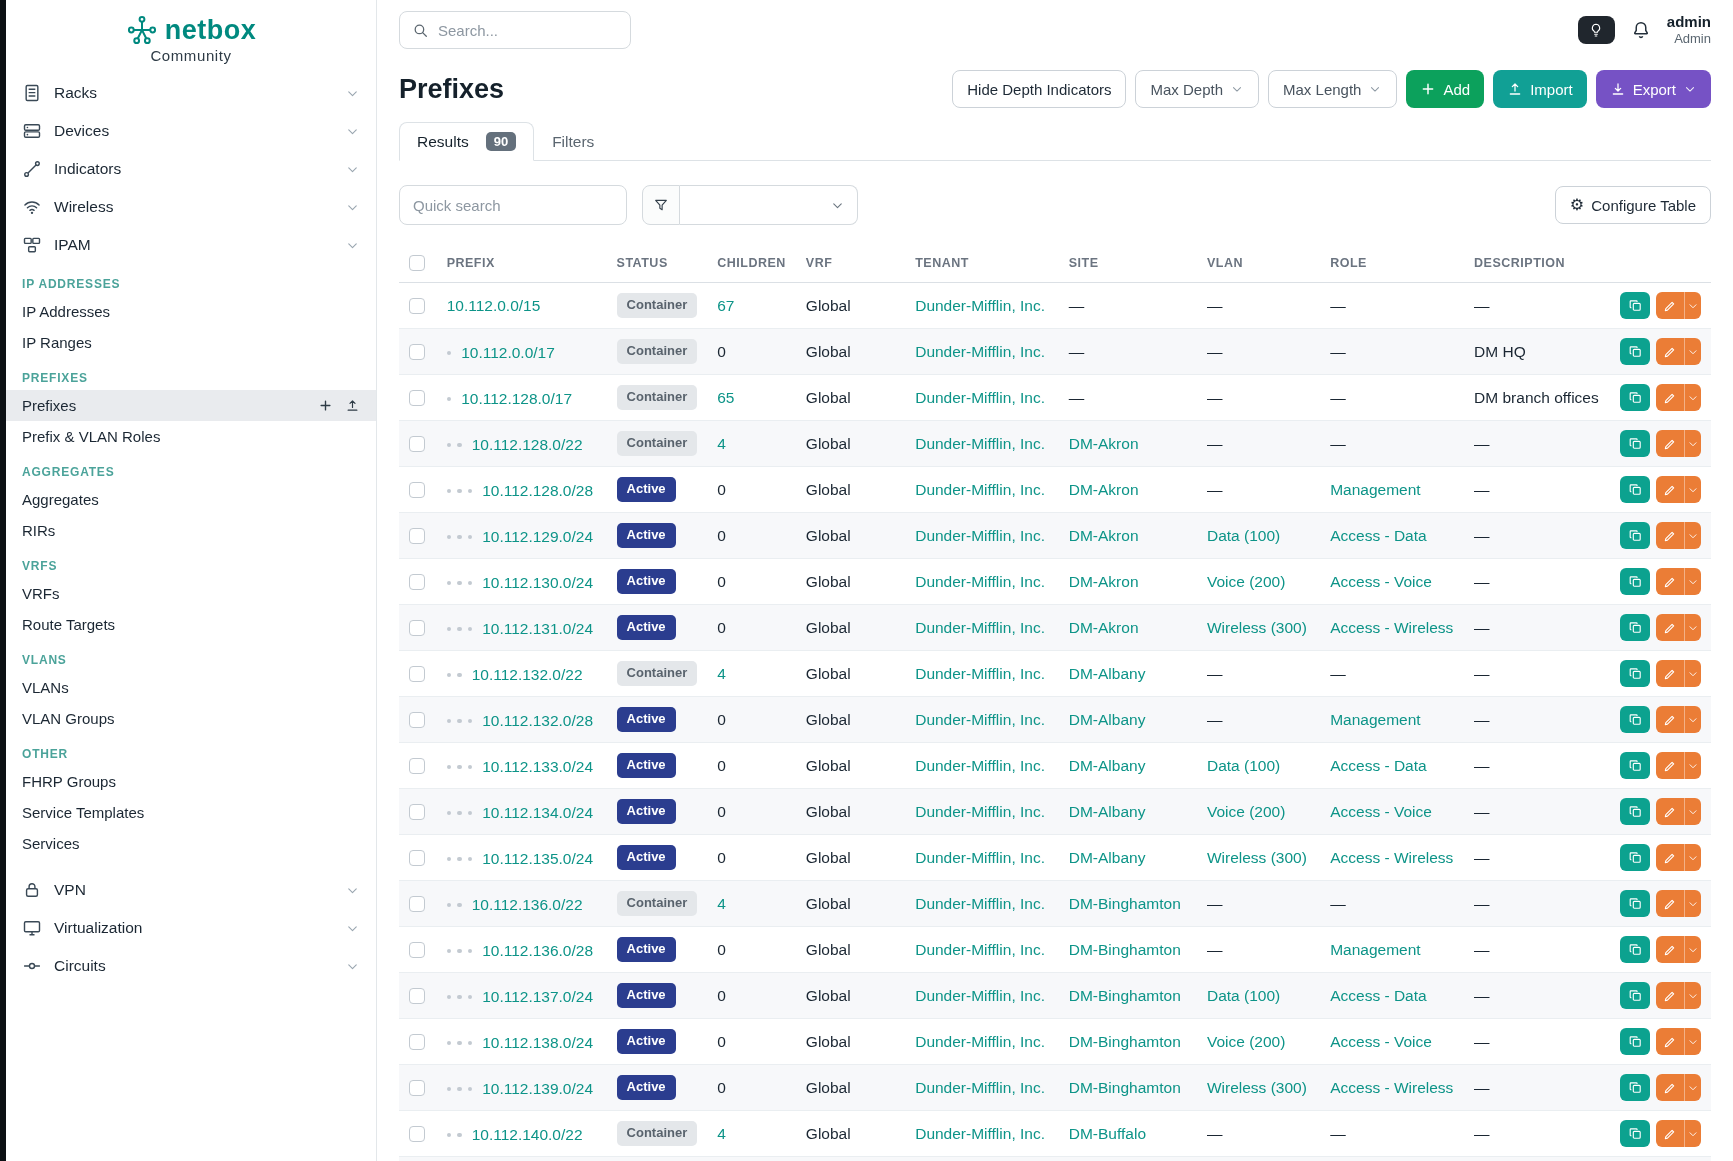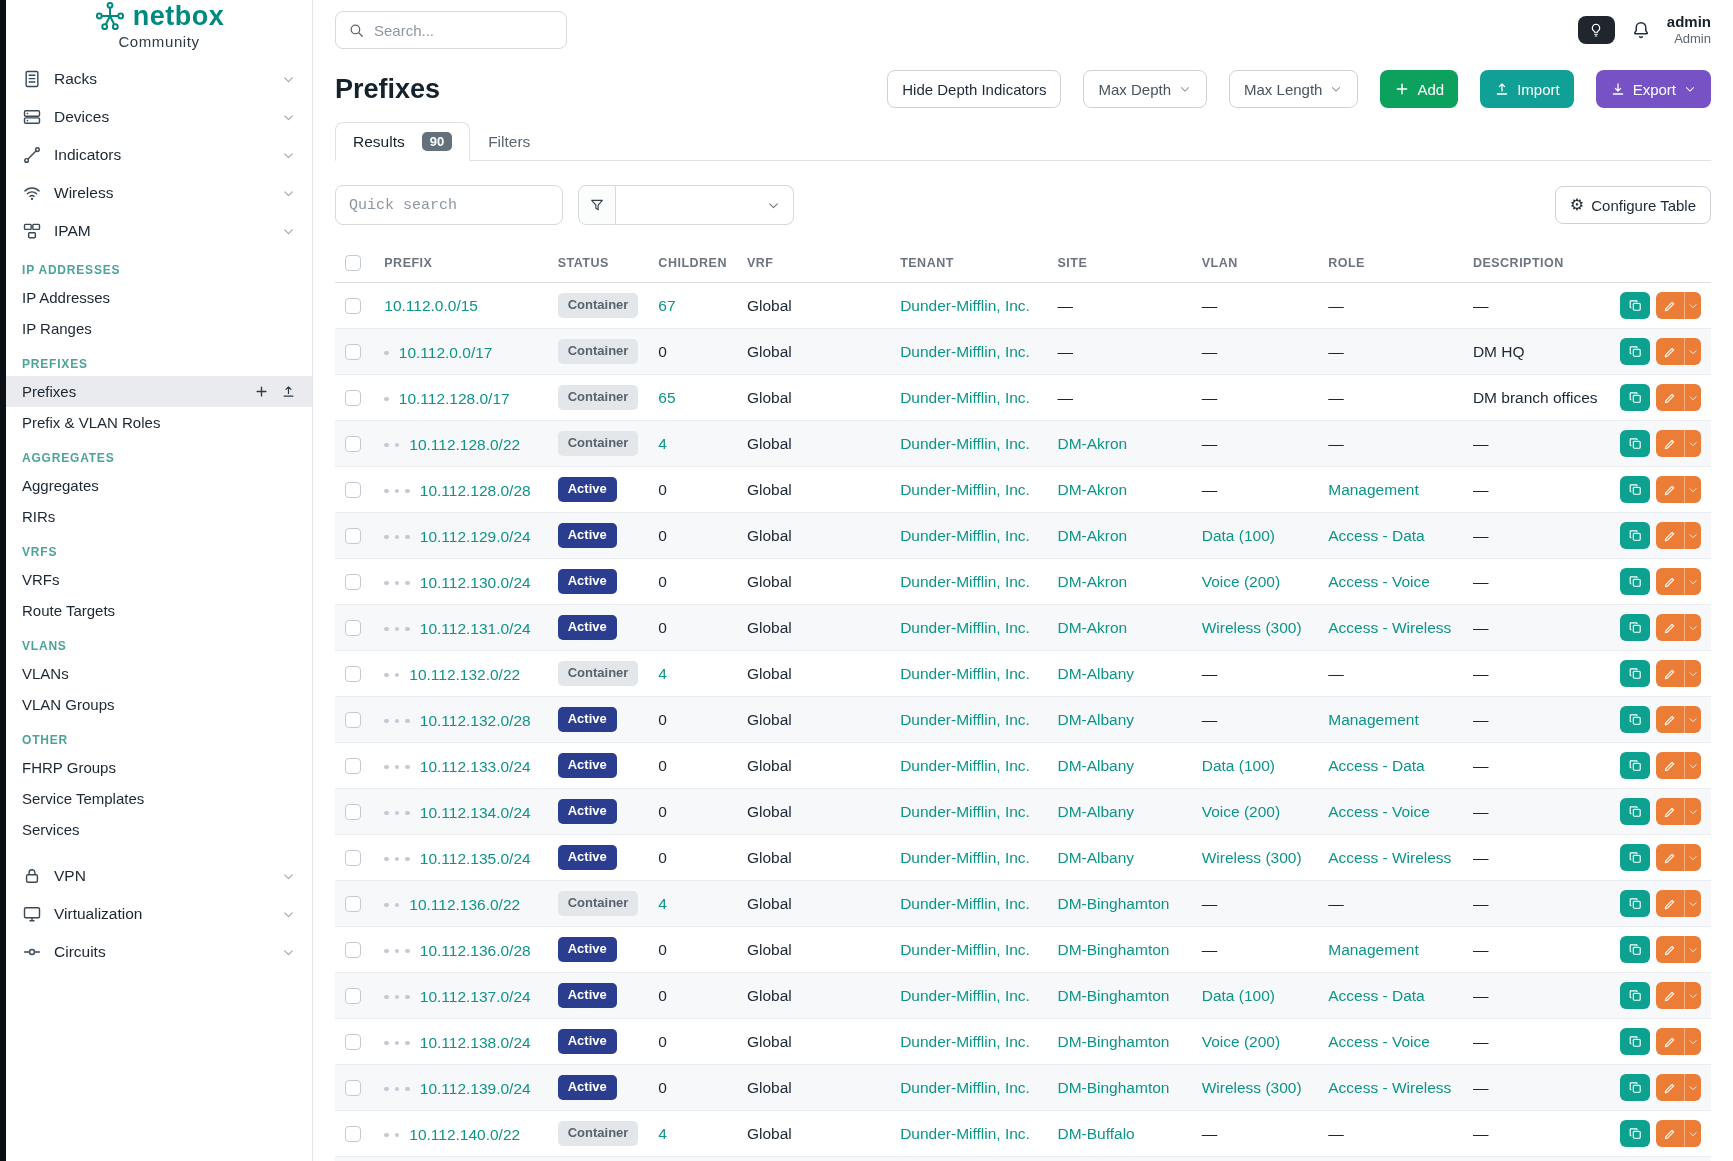--- a/index.html
+++ b/index.html
@@ -1,20 +1,20 @@
 <!DOCTYPE html>
 <html><head>
 <meta charset="utf-8">
 <style>
   *{box-sizing:border-box;margin:0;padding:0}
   html,body{width:1733px;height:1161px;overflow:hidden;background:#fff;
     font-family:"Liberation Sans","DejaVu Sans",sans-serif;color:#1b2733}
   .app{display:flex;width:100%;height:100%}
   .edge{width:6px;background:#0c1014;flex:none}
-  .sidebar{width:307px;flex:none;border-right:1px solid #e3e7ea;overflow:hidden;display:flex;flex-direction:column;background:#fff}
+  .sidebar{width:371px;flex:none;border-right:1px solid #e3e7ea;padding-top:14px;overflow:hidden;display:flex;flex-direction:column;background:#fff}
   .brand{text-align:center;padding-bottom:10px}
   .brand-row{display:flex;justify-content:center;align-items:center;gap:7px}
   .logo-ic{width:32px;height:32px;display:inline-block}
   .brand-name{font-size:27px;font-weight:700;color:#00897f;letter-spacing:.5px}
   .brand-sub{font-size:15px;color:#2e3b46;margin-top:1px;letter-spacing:.6px}
   .side-item{display:flex;align-items:center;gap:12px;padding:9px 16px;font-size:15.5px;color:#1b2733;cursor:pointer}
   .side-ic{width:20px;height:20px;color:#3a4956;flex:none}
   .side-chev{width:15px;height:15px;color:#9aa6b0;margin-left:auto;flex:none}
   .side-sec-title{padding:13px 16px 5px;font-size:12px;font-weight:700;letter-spacing:.8px;color:#4ba39a}
   .side-sub{display:flex;align-items:center;padding:7px 16px;font-size:15px;color:#1b2733;cursor:pointer}
@@ -32,37 +32,37 @@
   .search-input::placeholder{color:#8d97a1}
   .topbar-right{margin-left:auto;display:flex;align-items:center;gap:15px}
   .bulb-btn{width:37px;height:28px;border-radius:8px;background:#20262d;border:none;display:flex;align-items:center;justify-content:center;cursor:pointer}
   .bulb-btn .icon{width:16px;height:16px;color:#fff}
   .bell{width:22px;height:22px;color:#232f3a;cursor:pointer}
   .user{text-align:right;line-height:1.2;cursor:pointer}
   .user-name{font-size:15px;font-weight:700;color:#15212b}
   .user-role{font-size:13px;color:#5a6670}
   .page-head{display:flex;align-items:center;padding:10px 22px 0;flex:none}
   .page-title{font-size:27px;font-weight:600;color:#15212b}
-  .page-actions{margin-left:auto;display:flex;align-items:flex-start;gap:22px}
+  .page-actions{margin-left:auto;display:flex;align-items:flex-start;gap:9px}
   .btn{height:38px;border-radius:8px;display:inline-flex;align-items:center;gap:7px;padding:0 14px;font-size:15px;font-family:inherit;border:none;cursor:pointer;white-space:nowrap;background:#fff}
   .btn-outline{border:1px solid #ccd2d8;color:#1d2935}
   .btn-muted{color:#49545f}
   .bchev{width:14px;height:14px;color:#8f9aa4}
   .bchev-light{width:14px;height:14px;color:rgba(255,255,255,.9)}
   .btn-solid{color:#fff;font-weight:500}
   .btn-add{background:#0ca15c}
   .btn-import{background:#11a095}
   .btn-export{background:#7652c5}
   .bic{width:16px;height:16px;color:#fff}
   .tabs{display:flex;align-items:flex-end;margin:14px 22px 0;border-bottom:1px solid #dde2e6;flex:none}
   .tab{padding:9px 17px;font-size:15.5px;color:#5b6670;display:flex;align-items:center;gap:17px;cursor:pointer;margin-bottom:-1px;border:1px solid transparent;border-radius:8px 8px 0 0}
   .tab.active{color:#15212b;background:#fff;border-color:#dde2e6;border-bottom-color:#fff;font-weight:500}
   .badge-count{background:#64707c;color:#fff;font-size:13px;font-weight:600;padding:2px 8px;border-radius:5px}
   .controls{display:flex;align-items:center;padding:24px 22px 0;flex:none}
-  .quick-search{width:228px;height:40px;border:1px solid #d5dade;border-radius:8px;padding:0 13px;font-size:15px;font-family:Liberation Mono, monospace;color:#1b2733;outline:none}
+  .quick-search{width:228px;height:40px;border:1px solid #d5dade;border-radius:8px;padding:0 13px;font-size:15px;font-family:Liberation Sans, sans-serif;color:#1b2733;outline:none}
   .quick-search::placeholder{color:#8d97a1}
   .filter-group{display:flex;margin-left:15px;align-items:center}
   .funnel-btn{width:38px;height:40px;border:1px solid #d5dade;border-radius:8px 0 0 8px;background:#fbfcfc;display:flex;align-items:center;justify-content:center;cursor:pointer}
   .funnel-btn .icon{width:16px;height:16px;color:#333f4a}
   .filter-select{width:178px;height:40px;border:1px solid #d5dade;border-left:none;border-radius:0 8px 8px 0;background:#fff;display:flex;align-items:center;justify-content:flex-end;padding:0 12px;cursor:pointer}
   .filter-select .icon{width:15px;height:15px;color:#6b7680}
   .configure-btn{margin-left:auto}
   .gear-glyph{font-size:16px;line-height:1;color:#1d2935;font-family:"DejaVu Sans",sans-serif}
   .table-wrap{padding:20px 22px 0;flex:1;overflow:hidden}
   .tbl{width:100%;border-collapse:collapse}

